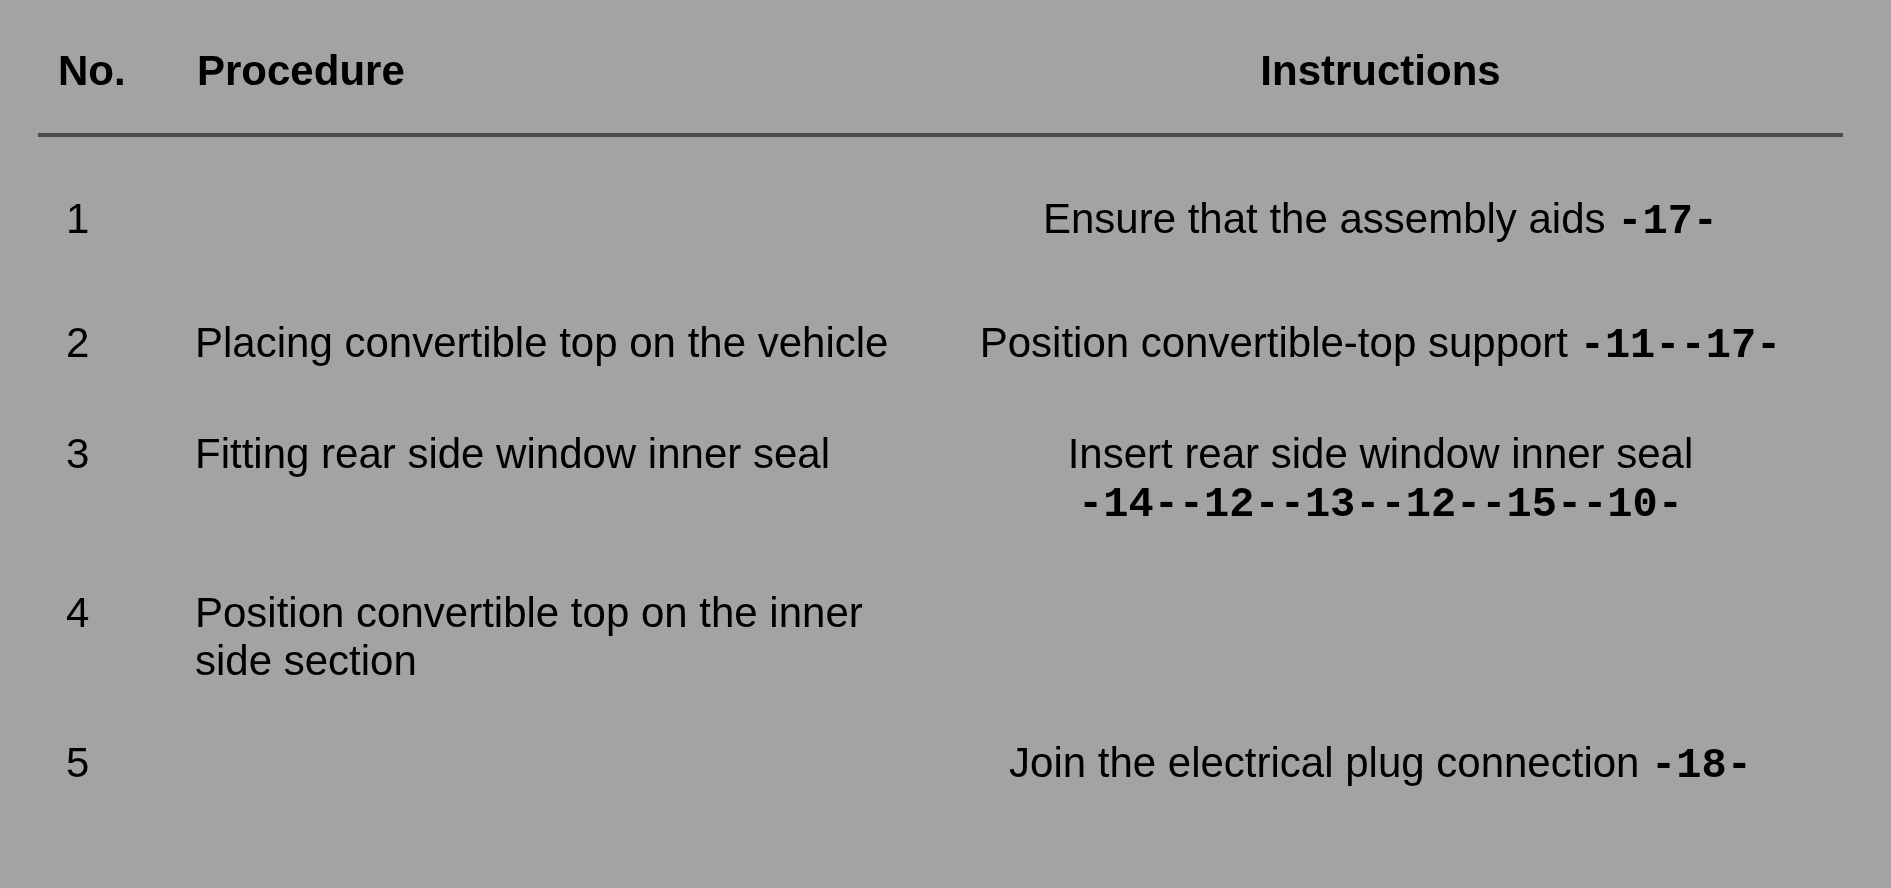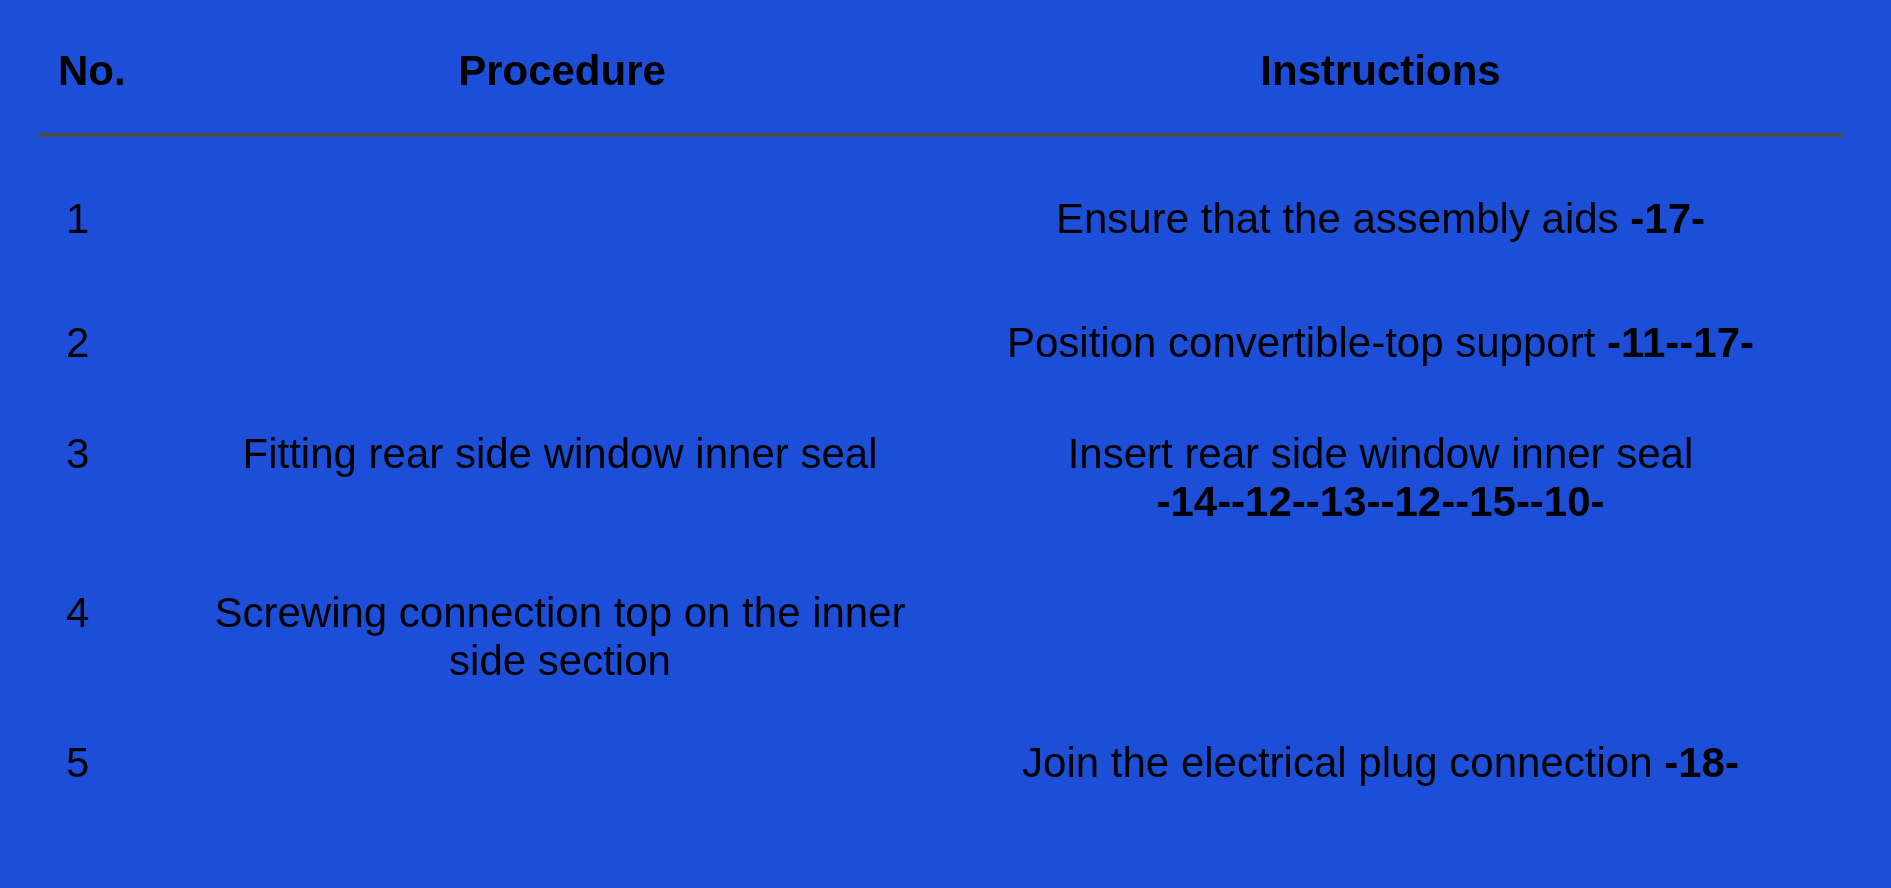--- a/index.html
+++ b/index.html
@@ -35,74 +35,75 @@
     left: 58px;
     width: 120px;
   }
   .col-num {
     left: 66px;
     width: 112px;
   }
   .col-proc {
     left: 195px;
     width: 730px;
-    text-align: center;
   }
   .header .col-proc {
     left: 197px;
   }
   .col-instr {
     left: 893px;
     width: 975px;
     text-align: center;
   }
   .refs {
     font-weight: 700;
     white-space: nowrap;
+    font-family: Liberation Mono, monospace;
   }
   .divider {
     position: absolute;
     left: 38px;
     top: 133px;
     width: 1805px;
     height: 4px;
   }
 </style>
 </head>
 <body>
 
-<div class="page" style="background: #1d4ed8; color: rgb(0, 0, 0);">
+<div class="page" style="background: #a3a3a3; color: rgb(0, 0, 0);">
 
   <div class="row header" style="top:47px">
     <div class="cell col-no bold">No.</div>
     <div class="cell col-proc bold">Procedure</div>
     <div class="cell col-instr bold">Instructions</div>
   </div>
 
   <div class="divider" style="background: rgb(77, 77, 77);"></div>
 
   <div class="row" style="top:195px">
     <div class="cell col-num">1</div>
     <div class="cell col-instr"><span>Ensure that the assembly aids</span> <strong class="refs">-17-</strong></div>
   </div>
 
   <div class="row" style="top:319px">
     <div class="cell col-num">2</div>
+    <div class="cell col-proc">Placing convertible top on the vehicle</div>
     <div class="cell col-instr"><span>Position convertible-top support</span> <strong class="refs">-11--17-</strong></div>
   </div>
 
   <div class="row" style="top:430px">
     <div class="cell col-num">3</div>
     <div class="cell col-proc">Fitting rear side window inner seal</div>
     <div class="cell col-instr"><span>Insert rear side window inner seal</span> <strong class="refs">-14--12--13--12--15--10-</strong></div>
   </div>
 
   <div class="row" style="top:589px">
     <div class="cell col-num">4</div>
-    <div class="cell col-proc">Screwing connection top on the inner side section</div>
+    <div class="cell col-proc">Position convertible top on the inner side section</div>
   </div>
 
   <div class="row" style="top:739px">
     <div class="cell col-num">5</div>
     <div class="cell col-instr"><span>Join the electrical plug connection</span> <strong class="refs">-18-</strong></div>
   </div>
 
 </div>
 
 </body></html>

